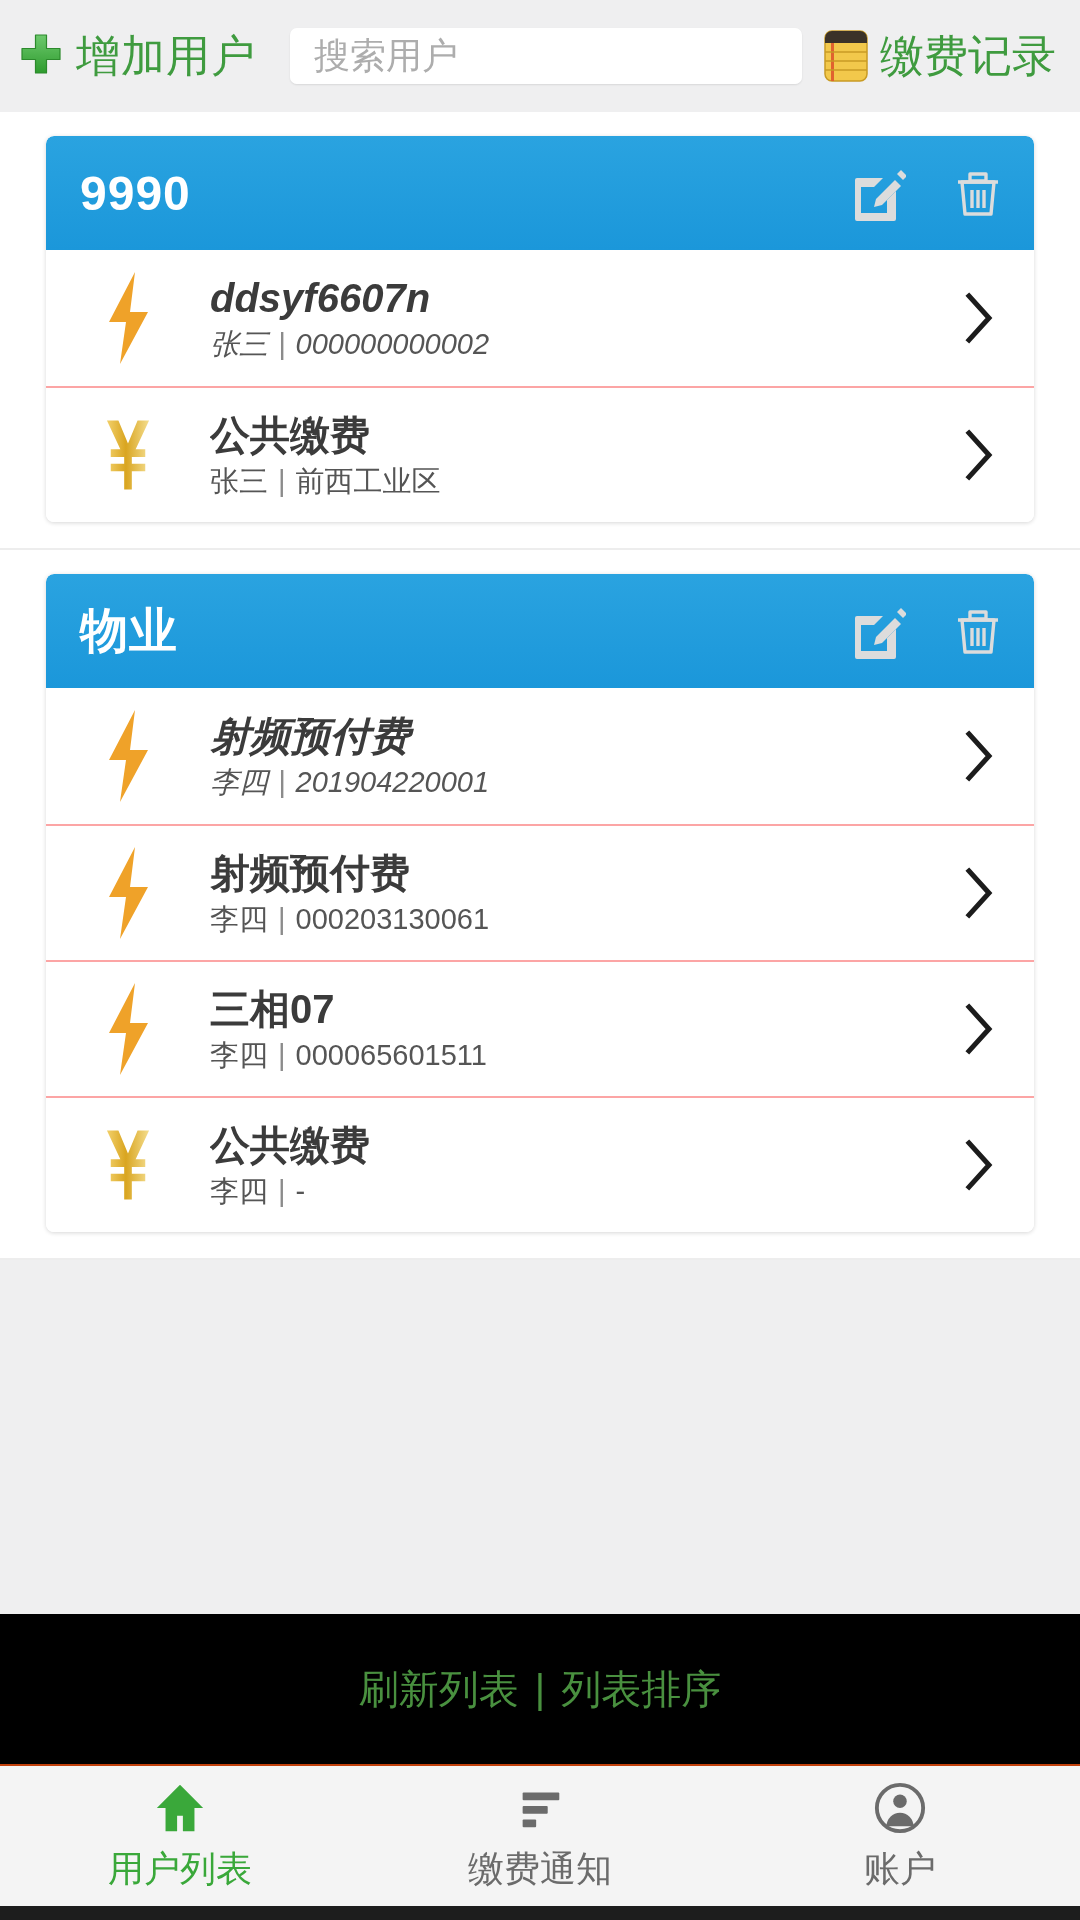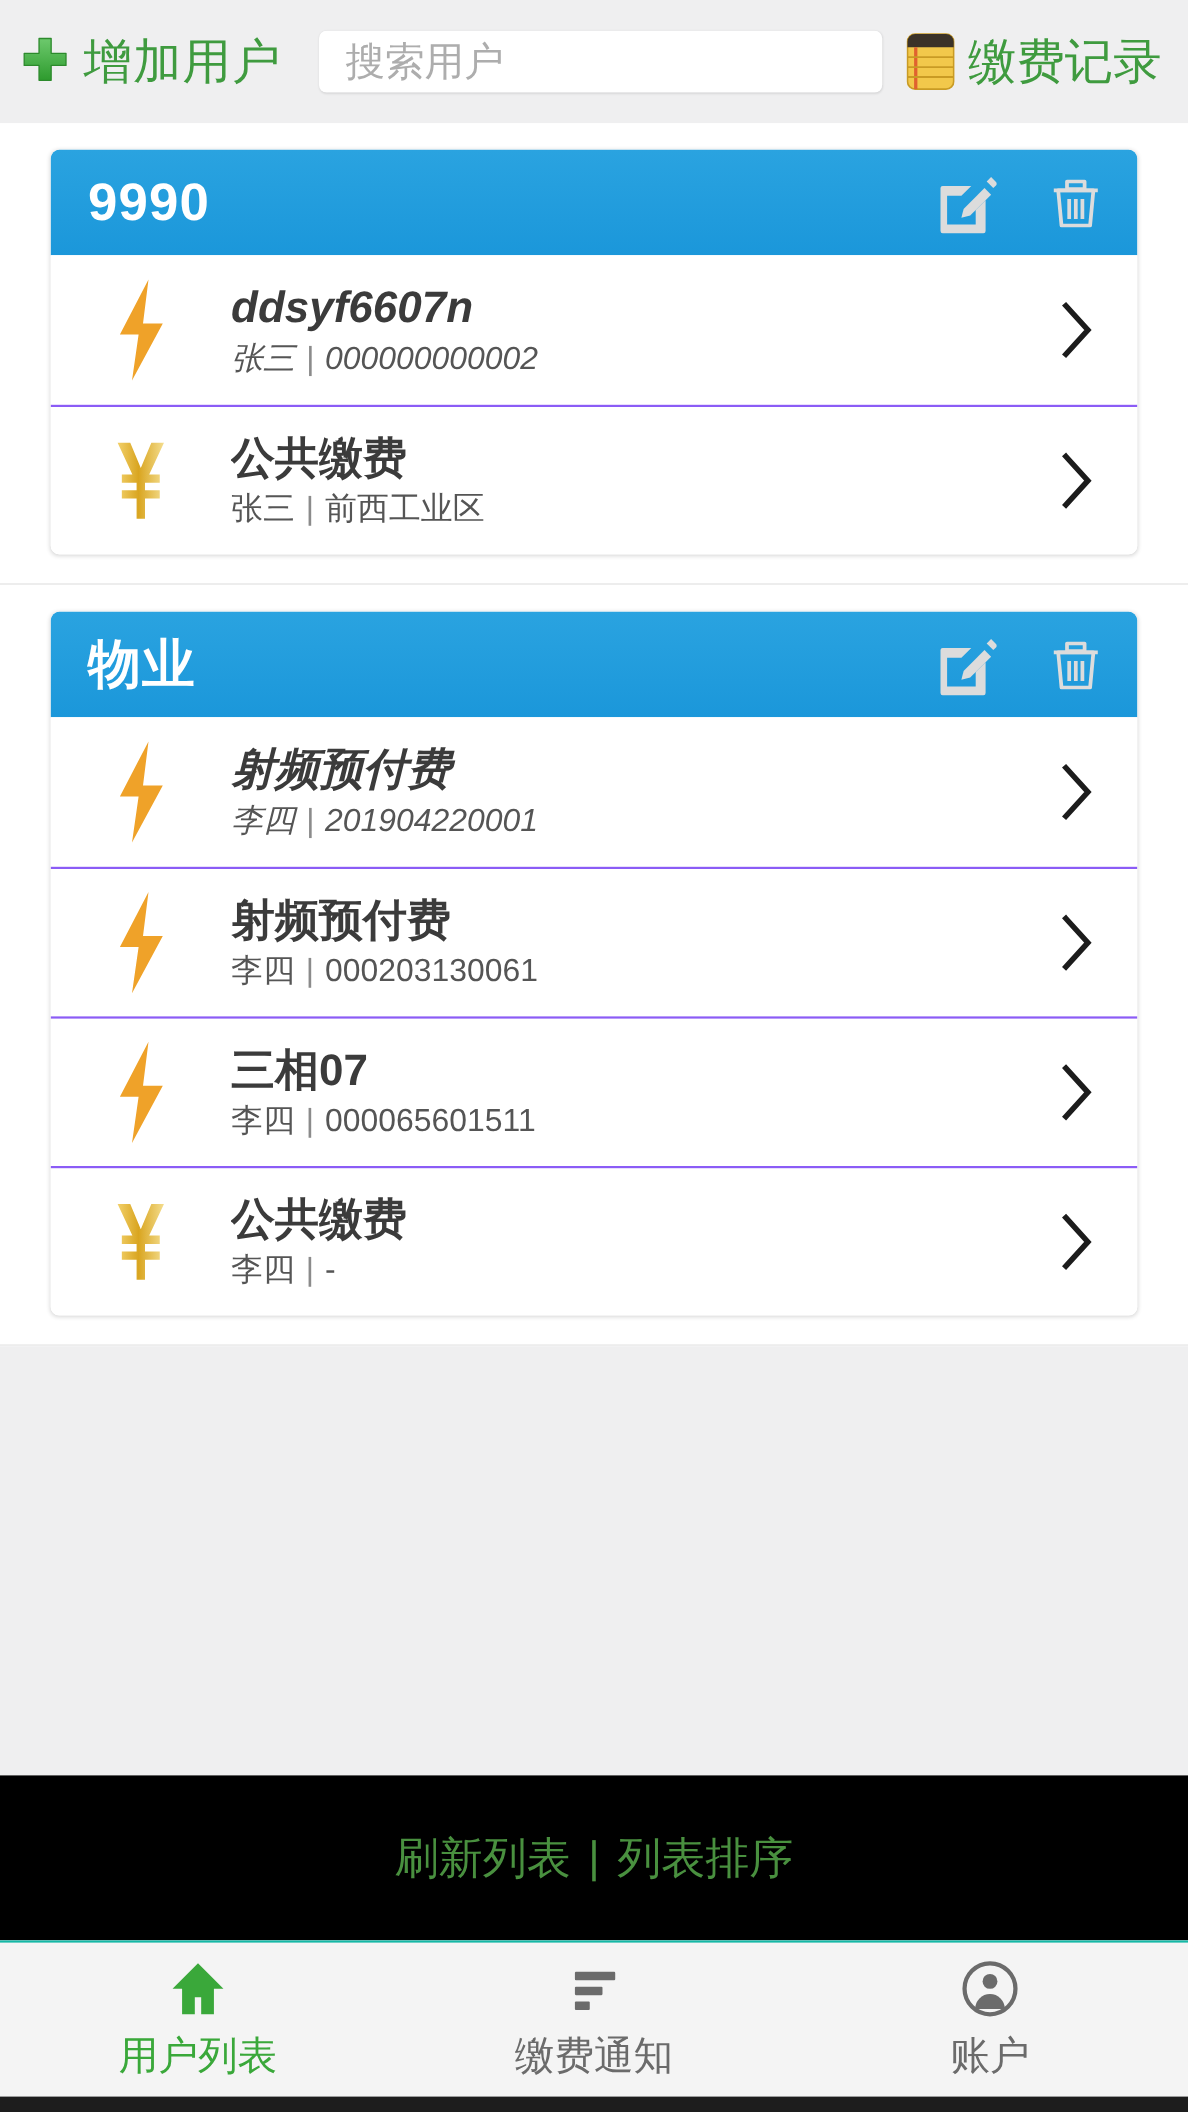--- a/index.html
+++ b/index.html
@@ -85,21 +85,21 @@
   }
   .group:last-of-type { border-bottom: none; }
 
   .card {
     border-radius: 8px;
     overflow: hidden;
     box-shadow: 0 1px 4px rgba(0,0,0,.16);
     background: #fff;
   }
   .card-header {
-    height: 96px;
+    height: 114px;
     background: linear-gradient(180deg,#2aa3e0 0%,#1b97da 100%);
     display: flex;
     align-items: center;
     padding: 0 28px 0 34px;
     border-top-left-radius: 8px;
     border-top-right-radius: 8px;
   }
   .card-title {
     color: #fff;
     font-size: 48px;
@@ -109,21 +109,21 @@
   }
   .hdr-actions { display: flex; align-items: center; gap: 44px; }
   .hdr-icon { width: 56px; height: 58px; display: block; cursor: pointer; }
 
   .row {
     display: flex;
     align-items: center;
     min-height: 136px;
     padding: 14px 30px 14px 34px;
     background: #fff;
-    border-top: 2px solid #8b5cf6;
+    border-top: 2px solid #fca5a5;
     cursor: pointer;
   }
   .card-body .row:first-child { border-top: none; font-style: italic; }
   .row-icon {
     flex: 0 0 96px;
     height: 96px;
     display: flex; align-items: center; justify-content: center;
   }
   .row-icon svg { display: block; }
   .row-text {
@@ -173,21 +173,21 @@
     white-space: nowrap;
   }
   .footer-sep { font-size: 40px; color: #49903f; padding: 0 16px; }
 
   
   .bottom-nav {
     height: 142px;
     flex: 0 0 142px;
     display: flex;
     background: #f4f4f4;
-    border-top: 2px solid #14b8a6;
+    border-top: 2px solid #c2410c;
   }
   .nav-item {
     flex: 1 1 0;
     display: flex; flex-direction: column;
     align-items: center; justify-content: center;
     gap: 10px;
     cursor: pointer;
   }
   .nav-icon { height: 56px; display: flex; align-items: flex-end; }
   .nav-label { font-size: 36px; color: #6b6b6b; }

